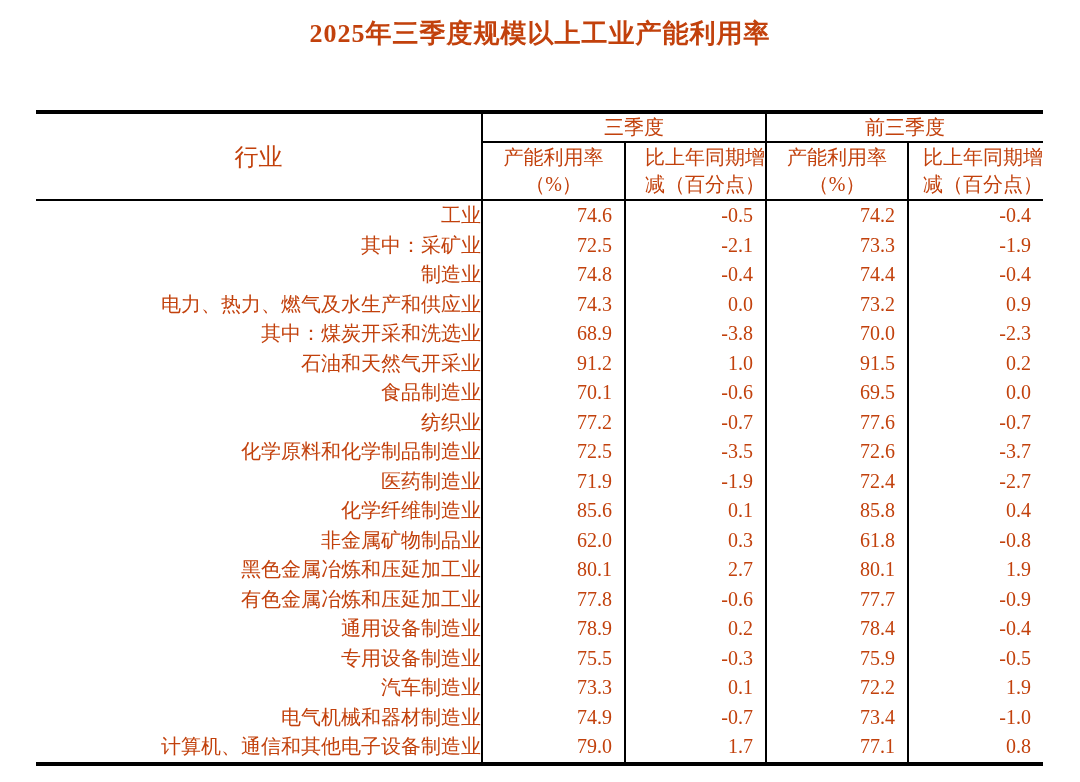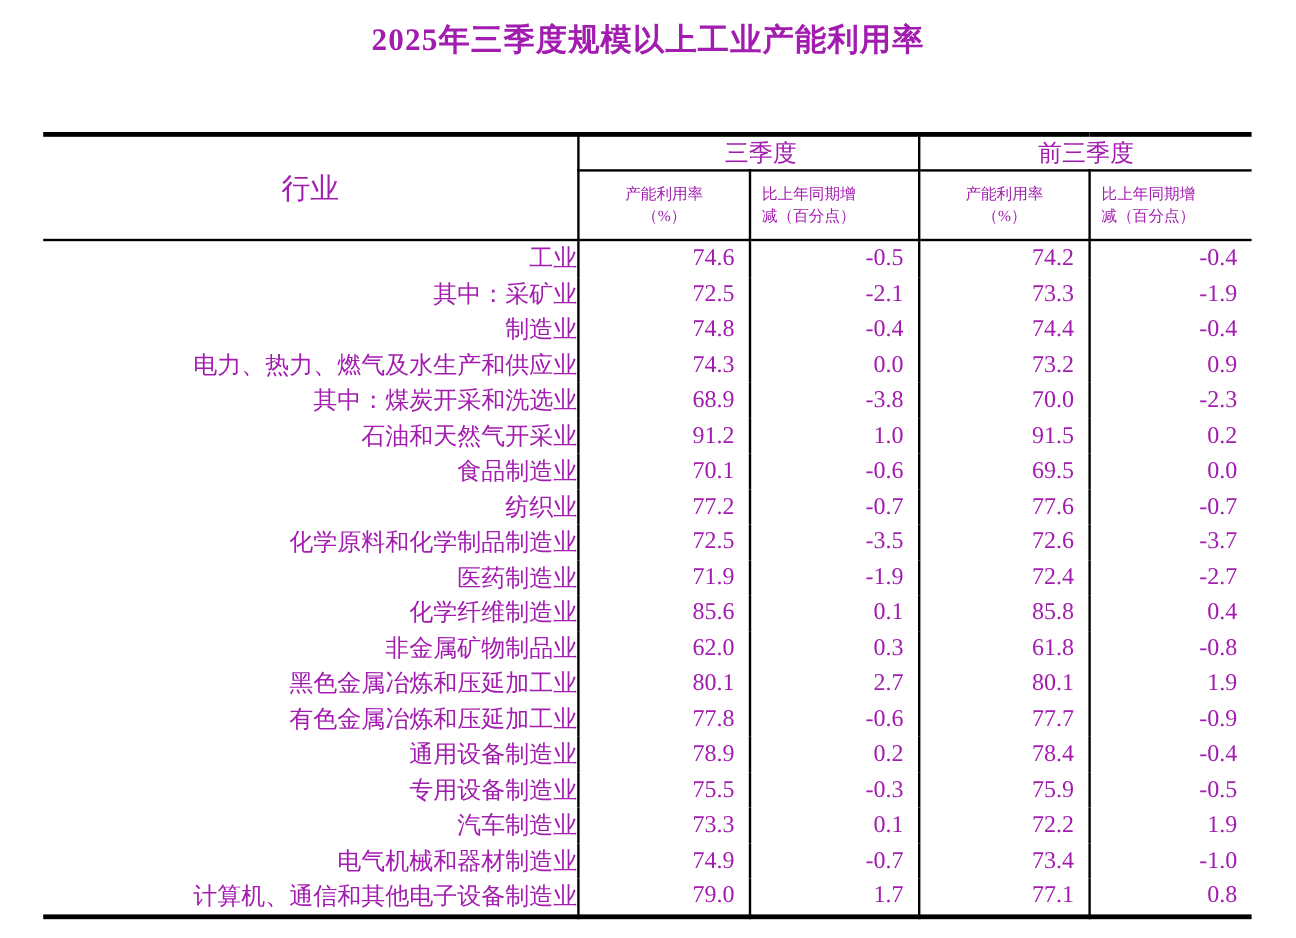--- a/index.html
+++ b/index.html
@@ -6,21 +6,21 @@
     margin: 0;
     padding: 0;
     background: #ffffff;
   }
   .page {
     position: relative;
     width: 1080px;
     height: 782px;
     background: #ffffff;
     font-family: "Liberation Serif", "DejaVu Serif", serif;
-    color: #a21caf;
+    color: #c2410c;
     overflow: hidden;
   }
   .title {
     position: absolute;
     top: 16px;
     left: 0;
     width: 100%;
     margin: 0;
     text-align: center;
     font-size: 26px;
@@ -63,24 +63,24 @@
     border-bottom: 2px solid #000;
     text-align: center;
     font-size: 20px;
   }
   th.group-head.q3 { border-right: 2px solid #000; padding-left: 20px; }
   th.sub-head {
     height: 56px;
     border-bottom: 2px solid #000;
     white-space: pre-line;
     line-height: 1.35;
-    font-size: 13px;
+    font-size: 20px;
   }
   th.sub-head.rate { text-align: center; border-right: 2px solid #000; }
-  th.sub-head.chg  { text-align: left; padding-left: 9px; }
+  th.sub-head.chg  { text-align: right; padding-left: 9px; }
   th.sub-head.chg.inner { border-right: 2px solid #000; }
 
   
   td { height: 29.5px; }
   td.label {
     text-align: right;
     border-right: 2px solid #000;
     white-space: nowrap;
     overflow: hidden;
   }

